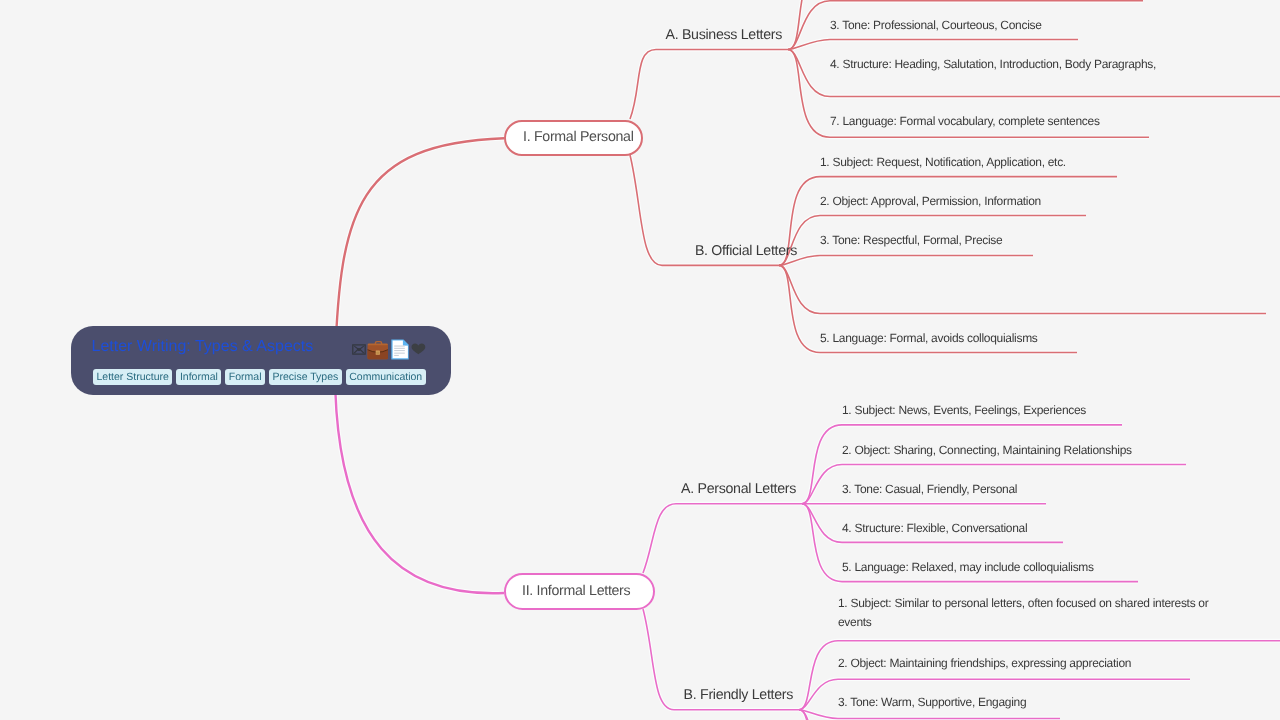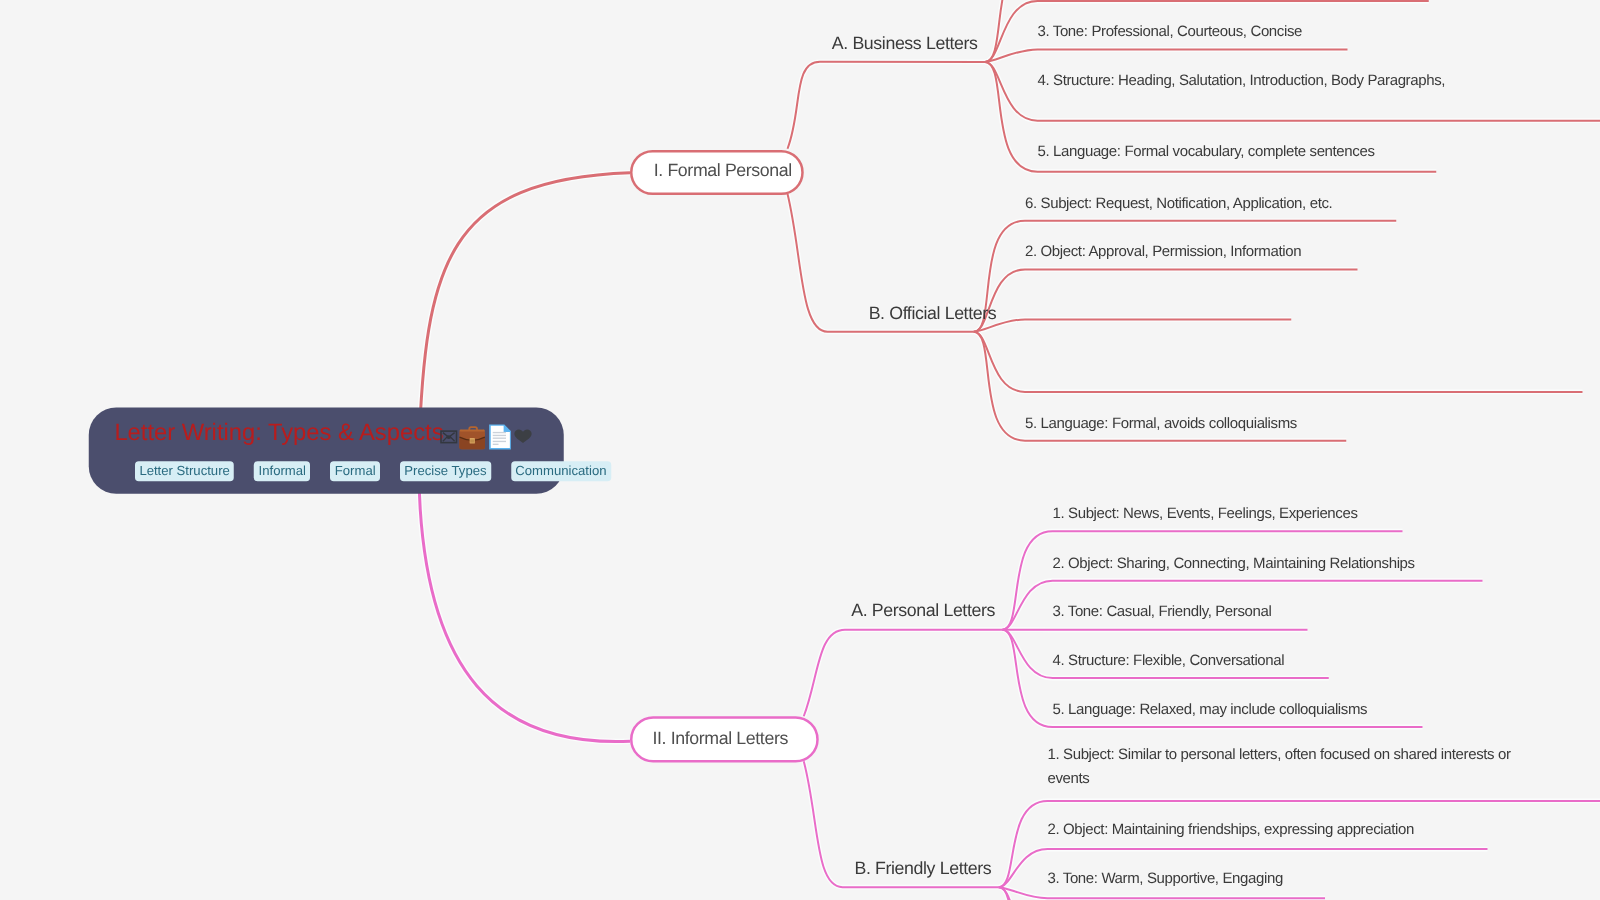--- a/index.html
+++ b/index.html
@@ -4,24 +4,24 @@
 <title>Letter Writing: Types &amp; Aspects</title>
 <style>
   html,body{margin:0;padding:0;}
   body{width:1280px;height:720px;overflow:hidden;background:#f5f5f5;
        font-family:"Liberation Sans",sans-serif;
        -webkit-font-smoothing:antialiased;text-rendering:geometricPrecision;}
   #canvas{position:relative;width:1280px;height:720px;background:#f5f5f5;}
   svg#links{position:absolute;left:0;top:0;width:1280px;height:720px;}
   #central-box{position:absolute;left:71px;top:326px;width:380px;height:69px;
            background:#4b4e6d;border-radius:22px;box-sizing:border-box;}
-  #central-title{position:absolute;left:91.5px;top:336px;color:#b91c1c;font-size:19px;
+  #central-title{position:absolute;left:91.5px;top:336px;color:#1d4ed8;font-size:16px;
           line-height:21px;white-space:nowrap;}
   #central-icons{position:absolute;left:352px;top:338px;width:76px;height:22px;}
-  #central-tags{position:absolute;left:108px;top:369px;display:flex;gap:16px;justify-content:center;}
+  #central-tags{position:absolute;left:93px;top:369px;display:flex;gap:4px;justify-content:center;}
   .tag{background:#d7eef5;color:#2a6b80;font-size:10.5px;line-height:16px;height:16px;
        padding:0 3.5px;border-radius:3px;white-space:nowrap;box-sizing:border-box;}
   .branch-node{position:absolute;background:#fff;border-style:solid;border-width:2.5px;
           border-radius:19px;box-sizing:border-box;}
   .branch-node-text{position:absolute;font-size:14.2px;letter-spacing:-0.3px;color:#4f4f4f;
           white-space:nowrap;line-height:14px;}
   .group-label{position:absolute;font-size:14.2px;letter-spacing:-0.3px;color:#3a3a3a;
           white-space:nowrap;line-height:14px;}
   .leaf-label{position:absolute;font-size:12px;letter-spacing:-0.3px;color:#3a3a3a;
           line-height:19.3px;white-space:pre;}
@@ -130,24 +130,25 @@
       <span class="tag">Precise Types</span>
       <span class="tag">Communication</span>
     </div>
 <div class="branch-node" style="left:504px;top:120px;width:138.5px;height:36.4px;border-color:#d96e74;"></div>
     <div class="branch-node-text" style="left:523px;top:130.39999999999998px;">I. Formal Personal</div>
     <div class="group-label" style="right:498px;top:28.3px;">A. Business Letters</div>
     <div class="leaf-label" style="left:830px;top:-61.8px;"></div>
     <div class="leaf-label" style="left:830px;top:-22.8px;"></div>
     <div class="leaf-label" style="left:830px;top:15.7px;"><div>3. Tone: Professional, Courteous, Concise</div></div>
     <div class="leaf-label" style="left:830px;top:54.7px;"><div>4. Structure: Heading, Salutation, Introduction, Body Paragraphs,</div></div>
-    <div class="leaf-label" style="left:830px;top:111.7px;"><div>5. Language: Formal vocabulary, complete sentences</div></div>
+    <div class="leaf-label" style="left:830px;top:111.7px;"><div>7. Language: Formal vocabulary, complete sentences</div></div>
     <div class="group-label" style="right:483px;top:243.7px;margin-left:27px;">B. Official Letters</div>
-    <div class="leaf-label" style="left:820px;top:152.7px;"><div>6. Subject: Request, Notification, Application, etc.</div></div>
+    <div class="leaf-label" style="left:820px;top:152.7px;"><div>1. Subject: Request, Notification, Application, etc.</div></div>
     <div class="leaf-label" style="left:820px;top:191.7px;"><div>2. Object: Approval, Permission, Information</div></div>
+    <div class="leaf-label" style="left:820px;top:231.2px;"><div>3. Tone: Respectful, Formal, Precise</div></div>
     <div class="leaf-label" style="left:820px;top:328.7px;"><div>5. Language: Formal, avoids colloquialisms</div></div>
     <div class="branch-node" style="left:504px;top:572.7px;width:150.5px;height:37px;border-color:#e96cc8;"></div>
     <div class="branch-node-text" style="left:522px;top:584.1px;">II. Informal Letters</div>
     <div class="group-label" style="right:484px;top:481.9px;text-align:right;">A. Personal Letters</div>
     <div class="leaf-label" style="left:842px;top:400.7px;"><div>1. Subject: News, Events, Feelings, Experiences</div></div>
     <div class="leaf-label" style="left:842px;top:440.7px;"><div>2. Object: Sharing, Connecting, Maintaining Relationships</div></div>
     <div class="leaf-label" style="left:842px;top:479.7px;"><div>3. Tone: Casual, Friendly, Personal</div></div>
     <div class="leaf-label" style="left:842px;top:518.7px;"><div>4. Structure: Flexible, Conversational</div></div>
     <div class="leaf-label" style="left:842px;top:557.7px;"><div>5. Language: Relaxed, may include colloquialisms</div></div>
     <div class="group-label" style="right:487px;top:687.9000000000001px;">B. Friendly Letters</div>

